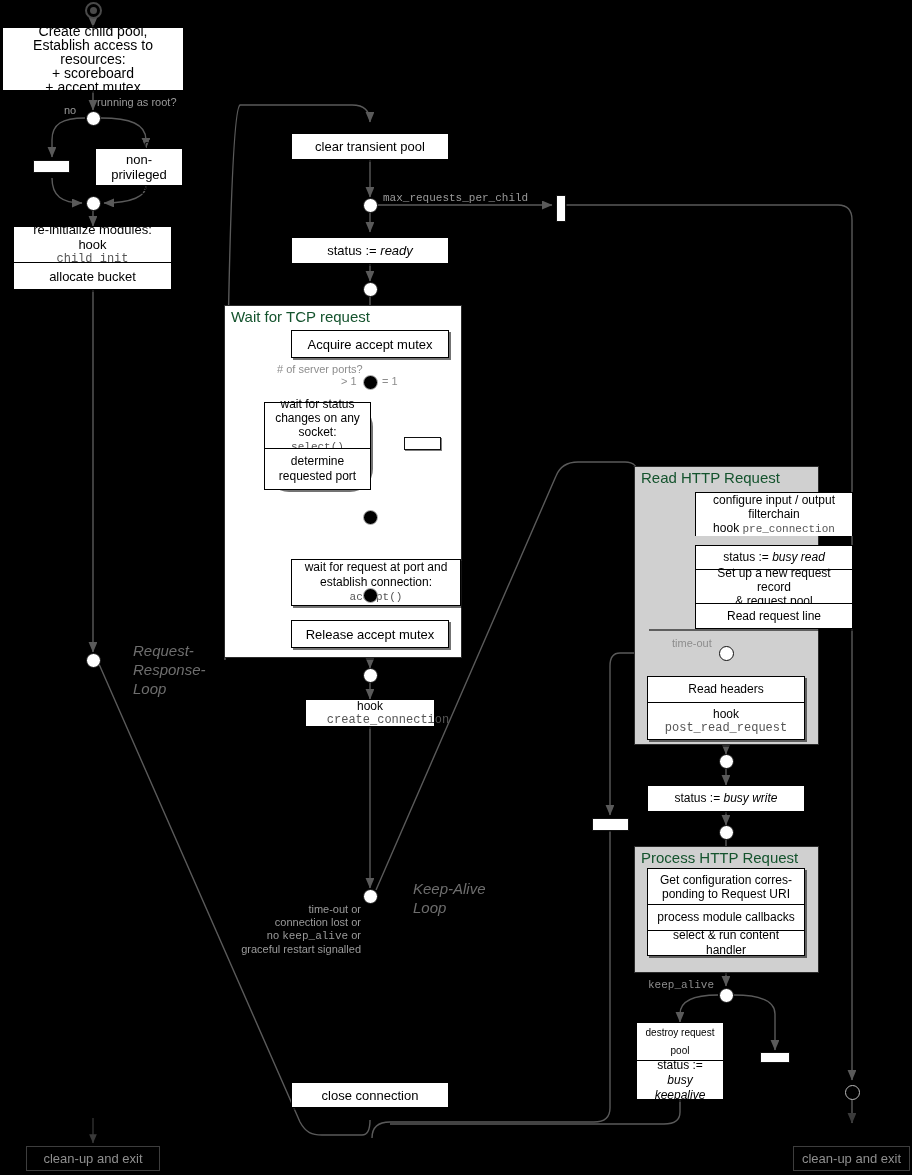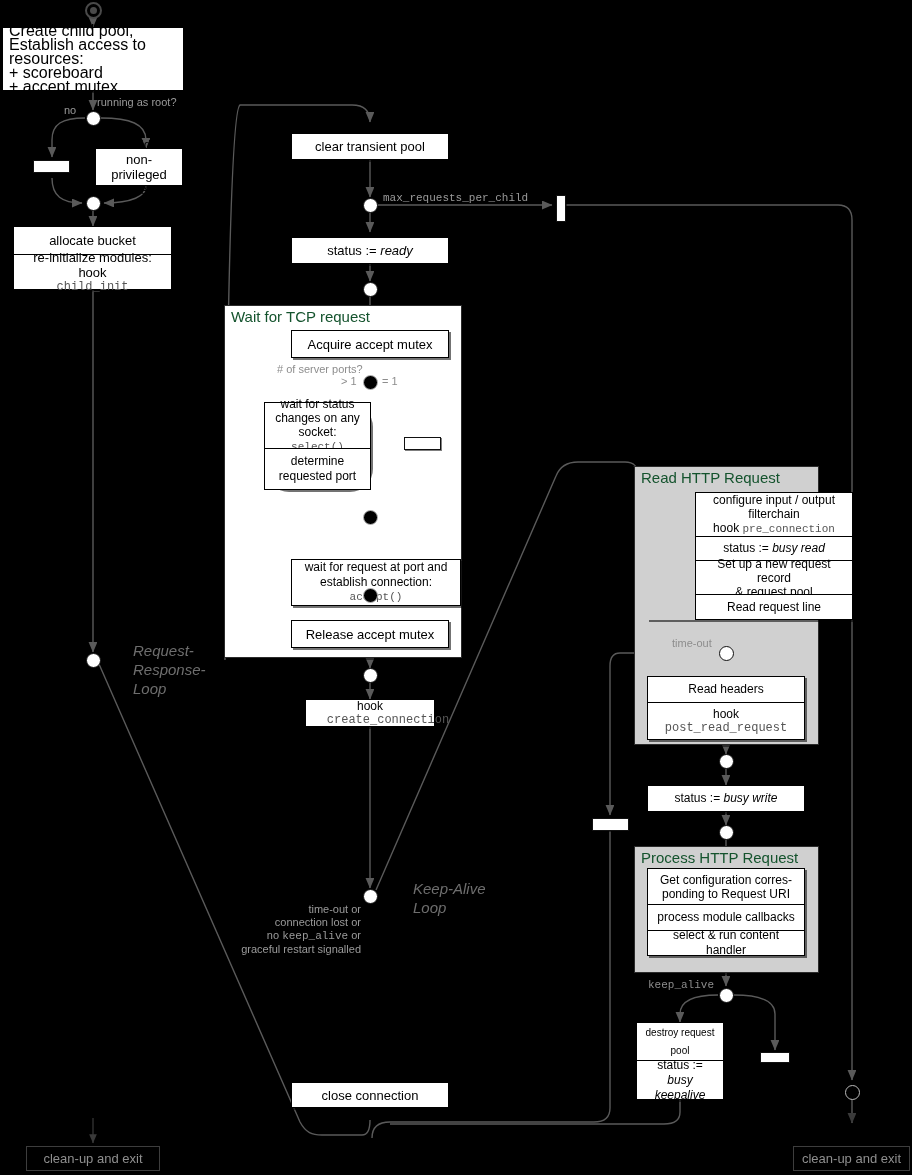--- a/index.html
+++ b/index.html
@@ -143,21 +143,21 @@
     </g>
 
     <g fill="none" stroke="#3a3a3a" stroke-width="1.2">
       <path d="M93,1118 L93,1143" marker-end="url(#ahd)"></path>
     </g>
   </svg>
 
   <div class="startnode" style="left:85px;top:2px;"></div>
 
   <div class="box" style="left:2px;top:27px;width:182px;height:64px;justify-content:flex-start;">
-    <div class="inner" style="text-align:left;font-size:16px;line-height:14px;">
+    <div class="inner" style="text-align:center;font-size:14px;line-height:14px;">
       <div>Create child pool,</div>
       <div>Establish access to resources:</div>
       <div>+ scoreboard</div>
       <div>+ accept mutex</div>
     </div>
   </div>
 
   <div class="lbl" style="left:97px;top:96px;">running as root?</div>
   <div class="lbl" style="left:64px;top:104px;">no</div>
 
@@ -168,28 +168,28 @@
   <div class="box" style="left:95px;top:148px;width:88px;height:38px;">
     <div class="inner">
       <div>set uid to non-</div>
       <div>privileged user</div>
     </div>
   </div>
 
   <div class="dot" style="left:86px;top:196px;"></div>
 
   <div class="stack" style="left:13px;top:226px;width:159px;">
-    <div class="box" style="height:28px;">
-      <div class="inner">allocate bucket</div>
-    </div>
     <div class="box" style="height:36px;">
       <div class="inner">
         <div>re-initialize modules: hook</div>
         <div class="mono" style="font-size:12px;color:#555;">child_init</div>
       </div>
+    </div>
+    <div class="box" style="height:28px;">
+      <div class="inner">allocate bucket</div>
     </div>
   </div>
 
   <div class="box" style="left:291px;top:133px;width:158px;height:27px;">
     <div class="inner">clear transient pool</div>
   </div>
 
   <div class="lbl mono" style="left:383px;top:192px;">max_requests_per_child</div>
   <div class="dot" style="left:363px;top:198px;"></div>
   <div class="stopbar" style="left:556px;top:195px;width:10px;height:27px;"></div>
@@ -266,21 +266,21 @@
   </div>
 
   <div class="stack" style="left:647px;top:492px;width:158px;padding-left:48px;">
     <div class="box" style="height:44px;">
       <div class="inner" style="font-size:12px;line-height:14px;">
         <div>configure input / output</div>
         <div>filterchain</div>
         <div><span>hook </span><span class="mono" style="font-size:11px;color:#555;">pre_connection</span></div>
       </div>
     </div>
-    <div class="box" style="height:24px;">
+    <div class="box" style="height:24px;margin-top:9px;">
       <div class="inner" style="font-size:12px;">
         <span>status := </span><span class="it">busy read</span>
       </div>
     </div>
     <div class="box" style="height:34px;">
       <div class="inner" style="font-size:12px;line-height:14px;">
         <div>Set up a new request record</div>
         <div>&amp; request pool</div>
       </div>
     </div>

